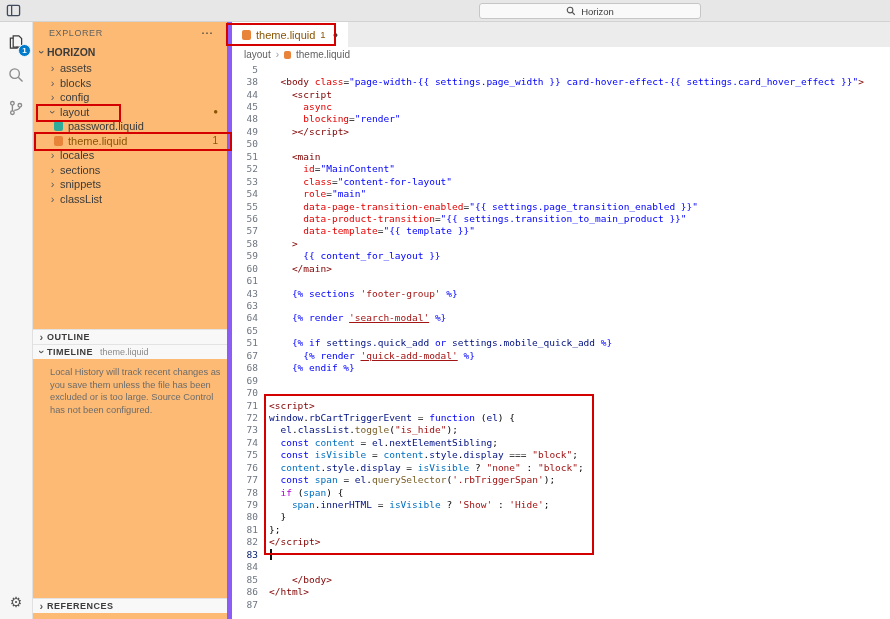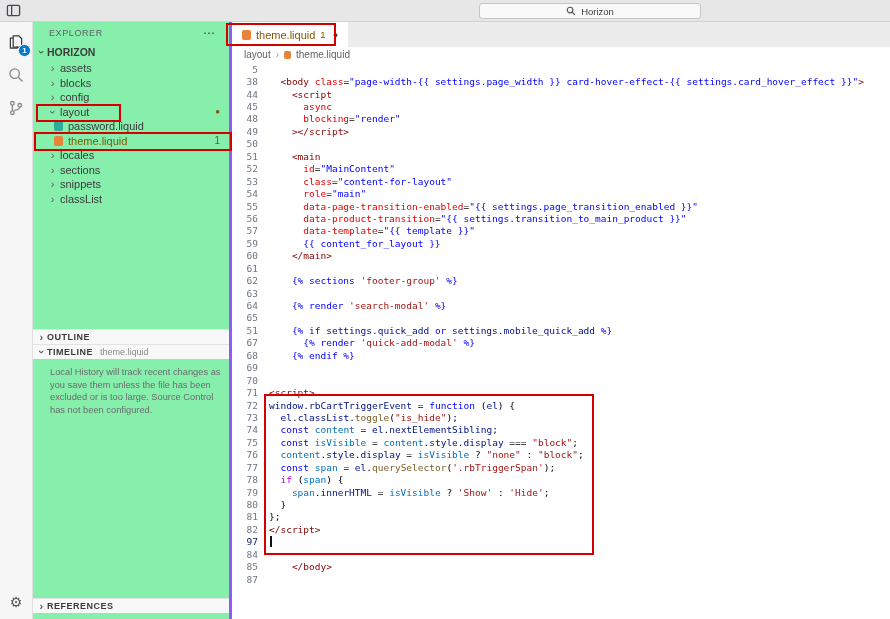--- a/index.html
+++ b/index.html
@@ -24,21 +24,21 @@
                display:flex;flex-direction:column;align-items:center;padding-top:8px;gap:9px;position:relative}
   .ab-item{width:24px;height:24px;display:flex;align-items:center;justify-content:center;
            position:relative;color:#8a8a8a;cursor:pointer}
   .ab-item.active{color:#3b3b3b}
   .badge{position:absolute;right:-3px;bottom:-3px;background:#007acc;color:#fff;border-radius:8px;
          min-width:13px;height:13px;font-size:8px;font-weight:bold;display:flex;align-items:center;
          justify-content:center;border:1px solid #f6f6f6}
   .gear{position:absolute;bottom:5px;left:50%;transform:translateX(-50%);font-size:14px;color:#555;cursor:pointer}
 
   
-  .sidebar{width:199px;flex:none;background:#86efac;border-right:3px solid #8b5cf6;
+  .sidebar{width:199px;flex:none;background:#fdba74;border-right:5px solid #8b5cf6;
            position:relative;overflow:hidden}
   .sb-header{height:21px;display:flex;align-items:center;padding:0 14px 0 16px;
              font-size:9px;letter-spacing:.6px;color:#616161}
   .dots{margin-left:auto;font-size:12px;letter-spacing:0;color:#3b3b3b;cursor:pointer}
   .chev{display:inline-block;width:11px;text-align:center;font-size:11px;color:#5a5a5a;flex:none}
   .chev.down{transform:rotate(90deg)}
   .horizon-row{height:17px;display:flex;align-items:center;font-weight:700;font-size:10.5px;
                color:#3b3b3b;padding-left:3px;cursor:pointer}
   .tree{margin-top:1px}
   .trow{display:flex;align-items:center;height:14.5px;font-size:11px;color:#3b3b3b;
@@ -76,21 +76,21 @@
   .codearea{flex:1;position:relative;padding-top:1px;font-family:"DejaVu Sans Mono",monospace;overflow:hidden}
   .crow{display:flex;height:12.45px;align-items:center;white-space:pre}
   .ln{width:26px;flex:none;text-align:right;font-size:9.5px;color:#6e7681;font-family:"DejaVu Sans Mono",monospace}
   .ln.cur{color:#0b216f}
   .ctext{margin-left:11px;font-size:9.5px;color:#000;font-family:"DejaVu Sans Mono",monospace}
   .tk-tag{color:#800000}
   .tk-attr{color:#e50000}
   .tk-str{color:#0000ff}
   .tk-liq{color:#0000ff}
   .tk-lstr{color:#a31515}
-  .tk-lstru{color:#a31515;}
+  .tk-lstru{color:#a31515;text-decoration:underline}
   .tk-kw{color:#0000ff}
   .tk-ctrl{color:#af00db}
   .tk-v{color:#001080}
   .tk-c{color:#0070c1}
   .tk-fn{color:#795e26}
   .tk-s{color:#a31515}
   .tk-p{color:#000000}
   .caret{display:inline-block;width:1.5px;height:11px;background:#111;margin-left:1px;vertical-align:text-bottom}
 
   
@@ -246,47 +246,49 @@
           <div class="crow"><span class="ln">48</span><span class="ctext"><span class="tk-attr">      blocking</span><span class="tk-p">=</span><span class="tk-str">"render"</span></span></div>
           <div class="crow"><span class="ln">49</span><span class="ctext"><span class="tk-tag">    &gt;&lt;/script&gt;</span></span></div>
           <div class="crow"><span class="ln">50</span><span class="ctext"></span></div>
           <div class="crow"><span class="ln">51</span><span class="ctext"><span class="tk-tag">    &lt;main</span></span></div>
           <div class="crow"><span class="ln">52</span><span class="ctext"><span class="tk-attr">      id</span><span class="tk-p">=</span><span class="tk-str">"MainContent"</span></span></div>
           <div class="crow"><span class="ln">53</span><span class="ctext"><span class="tk-attr">      class</span><span class="tk-p">=</span><span class="tk-str">"content-for-layout"</span></span></div>
           <div class="crow"><span class="ln">54</span><span class="ctext"><span class="tk-attr">      role</span><span class="tk-p">=</span><span class="tk-str">"main"</span></span></div>
           <div class="crow"><span class="ln">55</span><span class="ctext"><span class="tk-attr">      data-page-transition-enabled</span><span class="tk-p">=</span><span class="tk-str">"{{ settings.page_transition_enabled }}"</span></span></div>
           <div class="crow"><span class="ln">56</span><span class="ctext"><span class="tk-attr">      data-product-transition</span><span class="tk-p">=</span><span class="tk-str">"{{ settings.transition_to_main_product }}"</span></span></div>
           <div class="crow"><span class="ln">57</span><span class="ctext"><span class="tk-attr">      data-template</span><span class="tk-p">=</span><span class="tk-str">"{{ template }}"</span></span></div>
+          <div class="crow"><span class="ln">58</span><span class="ctext"><span class="tk-tag">    &gt;</span></span></div>
           <div class="crow"><span class="ln">59</span><span class="ctext"><span class="tk-liq">      {{ content_for_layout }}</span></span></div>
           <div class="crow"><span class="ln">60</span><span class="ctext"><span class="tk-tag">    &lt;/main&gt;</span></span></div>
           <div class="crow"><span class="ln">61</span><span class="ctext"></span></div>
-          <div class="crow"><span class="ln">62</span><span class="ctext"><span class="tk-liq">    {% sections </span><span class="tk-lstr">'footer-group'</span><span class="tk-liq"> %}</span></span></div>
+          <div class="crow"><span class="ln">43</span><span class="ctext"><span class="tk-liq">    {% sections </span><span class="tk-lstr">'footer-group'</span><span class="tk-liq"> %}</span></span></div>
           <div class="crow"><span class="ln">63</span><span class="ctext"></span></div>
           <div class="crow"><span class="ln">64</span><span class="ctext"><span class="tk-liq">    {% render </span><span class="tk-lstru">'search-modal'</span><span class="tk-liq"> %}</span></span></div>
           <div class="crow"><span class="ln">65</span><span class="ctext"></span></div>
           <div class="crow"><span class="ln">51</span><span class="ctext"><span class="tk-liq">    {% if </span><span class="tk-v">settings.quick_add</span><span class="tk-liq"> or </span><span class="tk-v">settings.mobile_quick_add</span><span class="tk-liq"> %}</span></span></div>
           <div class="crow"><span class="ln">67</span><span class="ctext"><span class="tk-liq">      {% render </span><span class="tk-lstru">'quick-add-modal'</span><span class="tk-liq"> %}</span></span></div>
           <div class="crow"><span class="ln">68</span><span class="ctext"><span class="tk-liq">    {% endif %}</span></span></div>
           <div class="crow"><span class="ln">69</span><span class="ctext"></span></div>
           <div class="crow"><span class="ln">70</span><span class="ctext"></span></div>
           <div class="crow"><span class="ln">71</span><span class="ctext"><span class="tk-tag">&lt;script&gt;</span></span></div>
           <div class="crow"><span class="ln">72</span><span class="ctext"><span class="tk-v">window</span><span class="tk-p">.</span><span class="tk-v">rbCartTriggerEvent</span><span class="tk-p"> = </span><span class="tk-kw">function</span><span class="tk-p"> (</span><span class="tk-v">el</span><span class="tk-p">) {</span></span></div>
           <div class="crow"><span class="ln">73</span><span class="ctext"><span class="tk-p">  </span><span class="tk-v">el</span><span class="tk-p">.</span><span class="tk-v">classList</span><span class="tk-p">.</span><span class="tk-fn">toggle</span><span class="tk-p">(</span><span class="tk-s">"is_hide"</span><span class="tk-p">);</span></span></div>
           <div class="crow"><span class="ln">74</span><span class="ctext"><span class="tk-p">  </span><span class="tk-kw">const</span><span class="tk-p"> </span><span class="tk-c">content</span><span class="tk-p"> = </span><span class="tk-v">el</span><span class="tk-p">.</span><span class="tk-v">nextElementSibling</span><span class="tk-p">;</span></span></div>
           <div class="crow"><span class="ln">75</span><span class="ctext"><span class="tk-p">  </span><span class="tk-kw">const</span><span class="tk-p"> </span><span class="tk-c">isVisible</span><span class="tk-p"> = </span><span class="tk-c">content</span><span class="tk-p">.</span><span class="tk-v">style</span><span class="tk-p">.</span><span class="tk-v">display</span><span class="tk-p"> === </span><span class="tk-s">"block"</span><span class="tk-p">;</span></span></div>
           <div class="crow"><span class="ln">76</span><span class="ctext"><span class="tk-p">  </span><span class="tk-c">content</span><span class="tk-p">.</span><span class="tk-v">style</span><span class="tk-p">.</span><span class="tk-v">display</span><span class="tk-p"> = </span><span class="tk-c">isVisible</span><span class="tk-p"> ? </span><span class="tk-s">"none"</span><span class="tk-p"> : </span><span class="tk-s">"block"</span><span class="tk-p">;</span></span></div>
           <div class="crow"><span class="ln">77</span><span class="ctext"><span class="tk-p">  </span><span class="tk-kw">const</span><span class="tk-p"> </span><span class="tk-c">span</span><span class="tk-p"> = </span><span class="tk-v">el</span><span class="tk-p">.</span><span class="tk-fn">querySelector</span><span class="tk-p">(</span><span class="tk-s">'.rbTriggerSpan'</span><span class="tk-p">);</span></span></div>
           <div class="crow"><span class="ln">78</span><span class="ctext"><span class="tk-p">  </span><span class="tk-ctrl">if</span><span class="tk-p"> (</span><span class="tk-c">span</span><span class="tk-p">) {</span></span></div>
           <div class="crow"><span class="ln">79</span><span class="ctext"><span class="tk-p">    </span><span class="tk-c">span</span><span class="tk-p">.</span><span class="tk-v">innerHTML</span><span class="tk-p"> = </span><span class="tk-c">isVisible</span><span class="tk-p"> ? </span><span class="tk-s">'Show'</span><span class="tk-p"> : </span><span class="tk-s">'Hide'</span><span class="tk-p">;</span></span></div>
           <div class="crow"><span class="ln">80</span><span class="ctext"><span class="tk-p">  }</span></span></div>
           <div class="crow"><span class="ln">81</span><span class="ctext"><span class="tk-p">};</span></span></div>
           <div class="crow"><span class="ln">82</span><span class="ctext"><span class="tk-tag">&lt;/script&gt;</span></span></div>
-          <div class="crow"><span class="ln cur">97</span><span class="ctext"><span class="caret"></span></span></div>
+          <div class="crow"><span class="ln cur">83</span><span class="ctext"><span class="caret"></span></span></div>
           <div class="crow"><span class="ln">84</span><span class="ctext"></span></div>
           <div class="crow"><span class="ln">85</span><span class="ctext"><span class="tk-tag">    &lt;/body&gt;</span></span></div>
+          <div class="crow"><span class="ln">86</span><span class="ctext"><span class="tk-tag">&lt;/html&gt;</span></span></div>
           <div class="crow"><span class="ln">87</span><span class="ctext"></span></div>
         </div>
     </div>
   </div>
 
   <div class="ann" id="ann-tab"></div>
   <div class="ann" id="ann-layout"></div>
   <div class="ann" id="ann-theme"></div>
   <div class="ann" id="ann-script"></div>
 </div>

